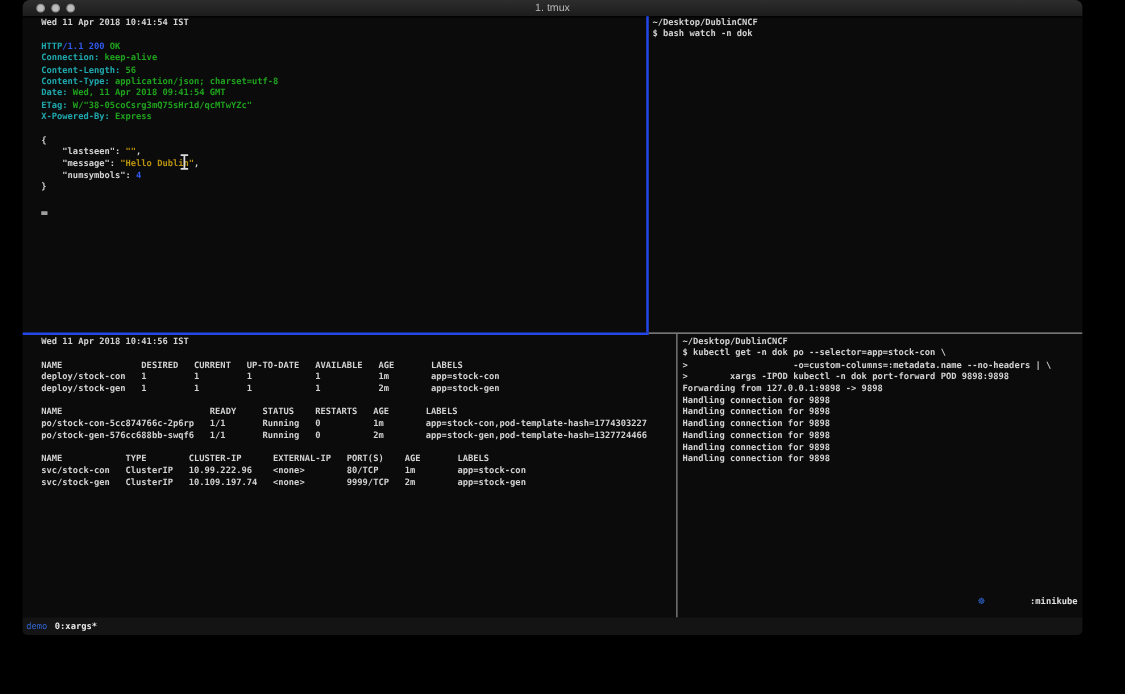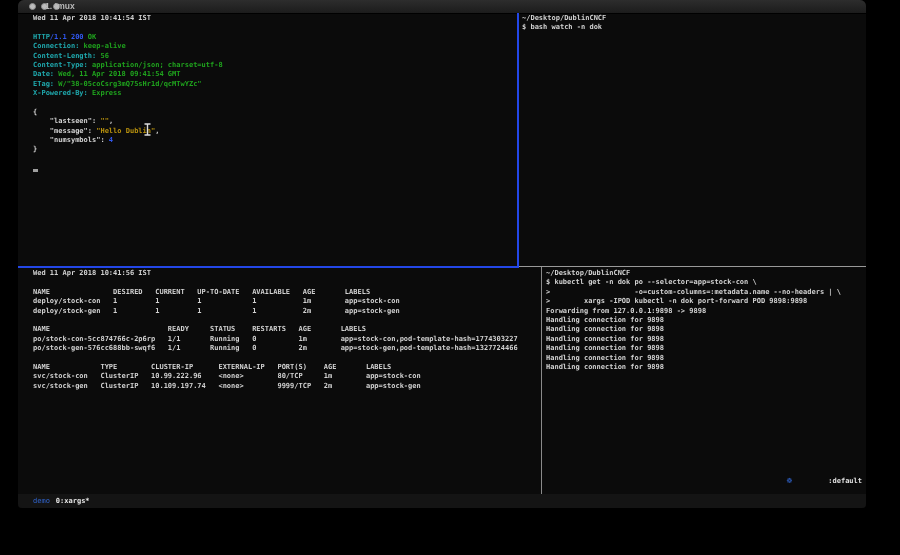--- a/index.html
+++ b/index.html
@@ -4,29 +4,29 @@
 <style>
   html,body{margin:0;padding:0;background:#000;}
   .screen{position:relative;width:900px;height:555px;background:#000;overflow:hidden;
           font-family:"DejaVu Sans Mono",monospace;}
   .window{position:absolute;left:18px;top:0;width:848px;height:508px;background:#0b0b0b;
           border-radius:6px 6px 4px 4px;overflow:hidden;}
   .titlebar{position:absolute;left:0;top:0;width:100%;height:13px;
             background:linear-gradient(#2d2d2d,#1c1c1c);border-bottom:1px solid #000;}
   .lights{position:absolute;left:11px;top:3px;display:flex;gap:5px;}
   .light{width:7px;height:7px;border-radius:50%;background:#bdbdbd;border:0.5px solid #8e8e8e;box-sizing:border-box;}
-  .title{position:absolute;left:0;top:1px;width:100%;text-align:left;
-         font-family:"Liberation Sans",sans-serif;font-size:8.5px;font-weight:700;color:#b9b9b9;margin-left:27px;}
+  .title{position:absolute;left:0;top:1px;width:100%;text-align:center;
+         font-family:"Liberation Sans",sans-serif;font-size:8.5px;font-weight:400;color:#b9b9b9;}
   .pane{position:absolute;margin:0;font-size:7px;line-height:9.4px;color:#d2d2d2;white-space:pre;font-weight:bold;}
   .tline{height:9.4px;white-space:pre;}
   .divider{position:absolute;}
   .cursor-block{position:absolute;background:#9f9f9f;}
   .statusbar{position:absolute;left:0;top:494px;width:100%;height:14px;background:#141414;
              font-size:7px;line-height:14px;display:flex;align-items:center;}
-  .statusbar .left{padding-left:15px;display:flex;gap:6px;justify-content:flex-end;}
+  .statusbar .left{padding-left:3px;display:flex;gap:6px;justify-content:flex-end;}
   .statusbar .right{margin-left:auto;padding-right:4px;display:flex;}
   .sess{color:#3166d2;}
   .win{color:#e8e8e8;font-weight:700;}
   .kicon{color:#3166d2;font-family:"DejaVu Sans",sans-serif;margin-right:2px;}
   .ctx{color:#3166d2;font-weight:700;margin-top:41px;}
   .ns{color:#e0e0e0;font-weight:700;}
   .ibeam{position:absolute;}
 </style>
 </head>
 <body>
@@ -60,18 +60,18 @@
     </svg>
 
     <div class="statusbar">
       <span class="left">
         <span class="sess">demo</span>
         <span class="win">0:xargs*</span>
       </span>
       <span class="right">
         <span class="kicon">☸</span>
         <span class="ctx">minikube</span>
-        <span class="ns">:default</span>
+        <span class="ns">:minikube</span>
       </span>
     </div>
 
   </div>
 </div>
 
 </body></html>

